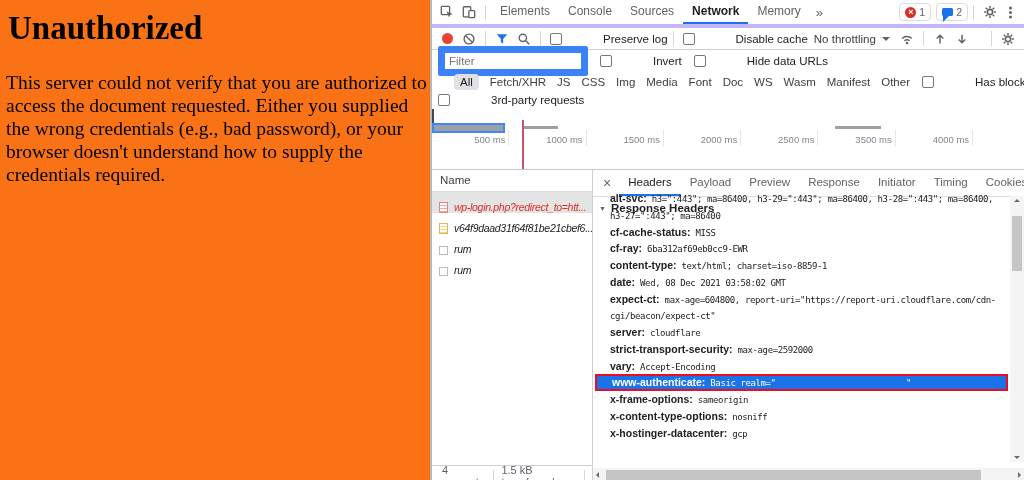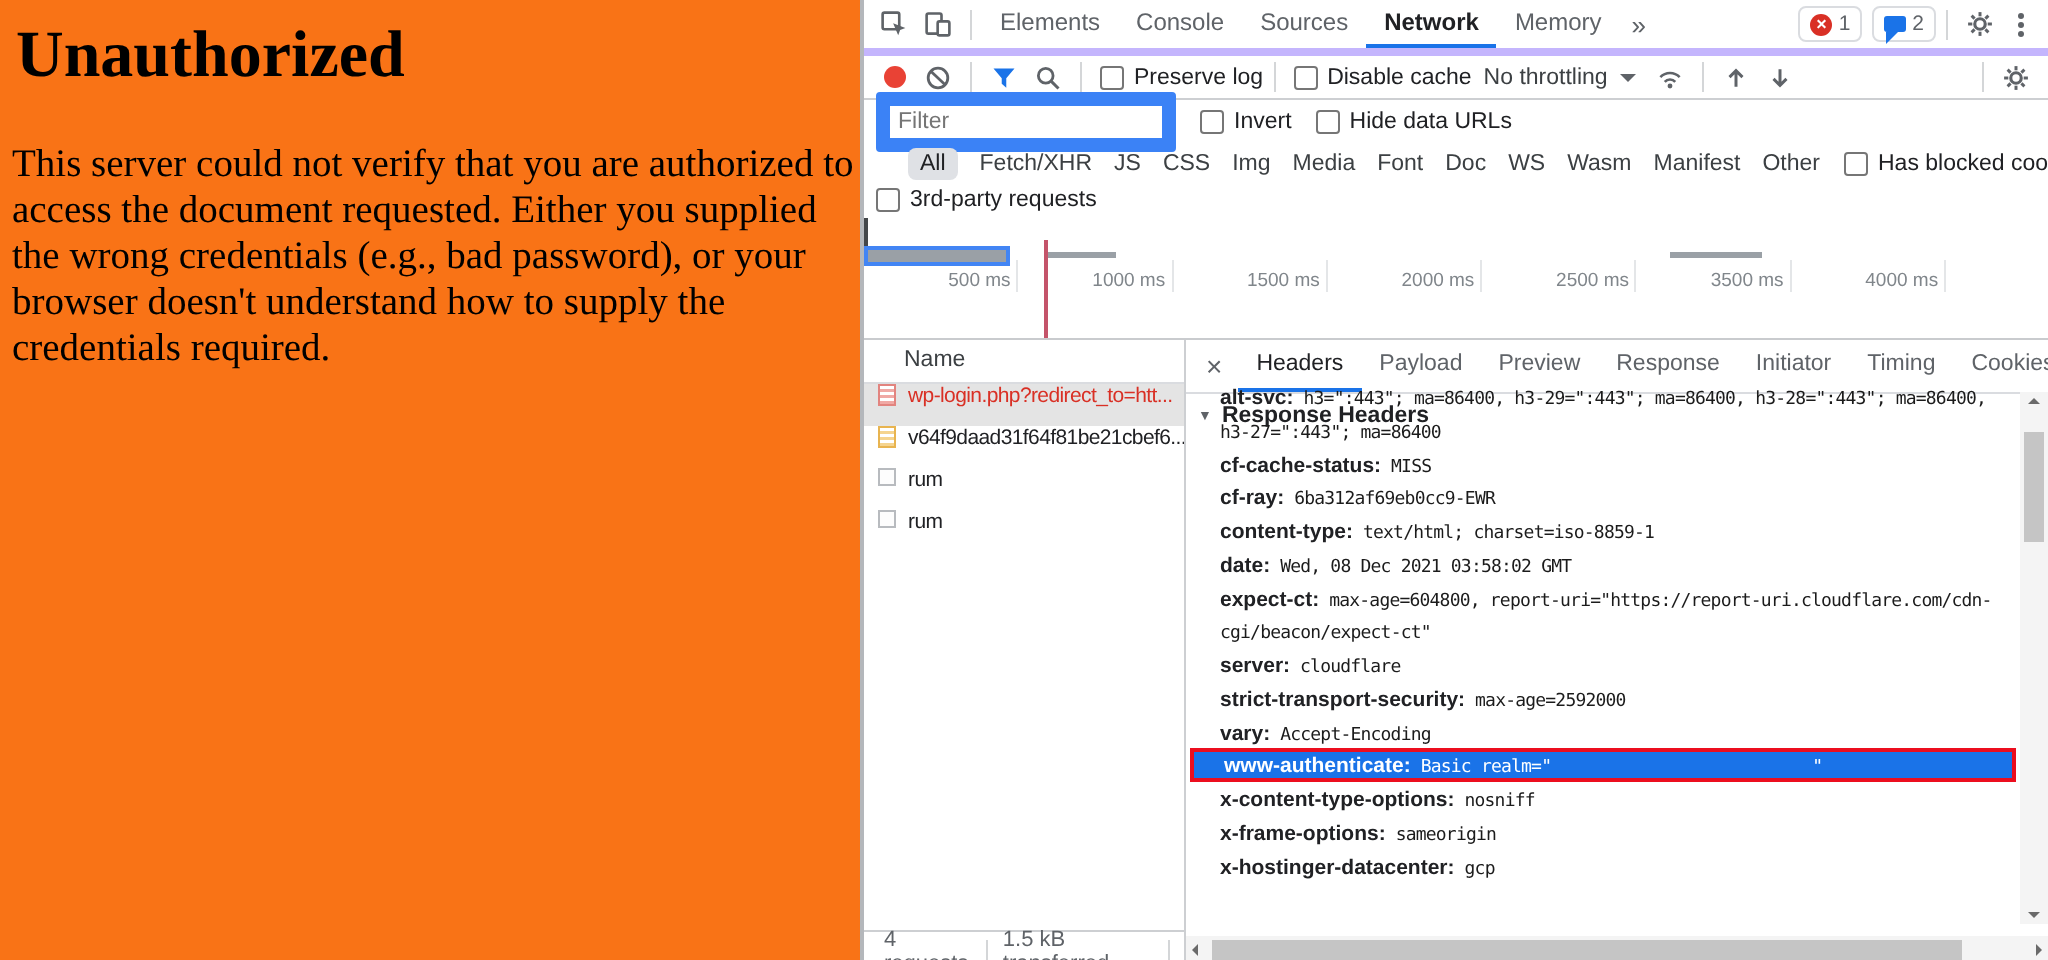--- a/index.html
+++ b/index.html
@@ -29,41 +29,41 @@
   
   .netbar{height:21px;border-bottom:1px solid #cdcfd2;padding:0 5px;display:flex;align-items:center;}
   .recdot{width:11px;height:11px;border-radius:50%;background:#e94235;margin:0 5px;cursor:pointer;flex:0 0 11px;}
   .ddl{display:flex;align-items:center;color:#3c4043;font-size:11.5px;margin:0 6px;cursor:pointer;white-space:nowrap;}
   .caret{width:0;height:0;border:4px solid transparent;border-top-color:#5f6368;margin:4px 0 0 6px;}
   
   .filterrow{height:21px;padding:0 6px;display:flex;align-items:center;}
   .filterinput{width:128px;height:14px;border:7px solid #3b82f6;border-radius:2px;font-size:11.5px;padding:1px 4px;color:#202124;outline:none;font-family:Liberation Sans, sans-serif;}
   .cb{display:inline-block;width:10px;height:10px;border:1.4px solid #767676;border-radius:2px;background:#fff;margin-right:5px;flex:0 0 10px;cursor:pointer;}
   .cblbl{font-size:11.5px;color:#202124;white-space:nowrap;}
-  .cbwrap{display:flex;align-items:flex-start;margin-left:12px;cursor:pointer;}
+  .cbwrap{display:flex;align-items:flex-start;margin-left:12px;cursor:pointer;gap:36px;}
   .chiprow{height:22px;padding:0 22px;display:flex;align-items:center;}
   .chips{display:flex;align-items:center;gap:11px;}
   .chip{font-size:11.5px;color:#3c4043;cursor:pointer;white-space:nowrap;padding:2px 0;}
   .chip.on{background:#dfe1e5;border-radius:4px;padding:2px 6px;color:#202124;}
   .thirdrow{height:14px;padding:0 6px;display:flex;align-items:center;}
   
   .overview{position:relative;height:62px;border-bottom:1px solid #c9cbce;overflow:hidden;}
   .tl-grid{display:flex;height:62px;align-items:center;}
   .tl-cell{flex:0 0 77.3px;border-right:1px solid #e4e6e8;box-sizing:border-box;text-align:right;padding-top:2px;}
   .tl-lab{font-size:9.5px;color:#80868b;padding-right:3px;}
   .ov-bar{position:absolute;left:0;top:16px;width:73px;height:10px;background:#9aa0a6;border:2px solid #4285f4;box-sizing:border-box;}
   .ov-redline{position:absolute;left:90px;top:13px;width:2px;height:49px;background:#c4546a;}
   .ov-seg1{position:absolute;left:92px;top:19px;width:34px;height:3px;background:#9aa0a6;}
   .ov-seg2{position:absolute;left:403px;top:19px;width:46px;height:3px;background:#9aa0a6;}
   .ov-handle{position:absolute;left:0;top:2px;width:2px;height:14px;background:#44474a;}
   
   .main{position:relative;height:316px;display:flex;}
   .reqlist{position:relative;width:161px;border-right:1px solid #cdcfd2;box-sizing:border-box;flex:0 0 161px;}
-  .namehdr{height:21px;line-height:21px;border-bottom:1px solid #dadce0;padding-left:20px;font-size:11.5px;color:#3c4043;}
-  .req-row{display:flex;align-items:flex-start;height:21px;padding-left:7px;cursor:pointer;overflow:hidden;white-space:nowrap;}
+  .namehdr{height:21px;line-height:21px;border-bottom:1px solid #dadce0;padding-left:8px;font-size:11.5px;color:#3c4043;}
+  .req-row{display:flex;align-items:flex-end;height:21px;padding-left:7px;cursor:pointer;overflow:hidden;white-space:nowrap;font-style:italic;}
   .req-row.sel{background:#e4e4e4;}
   .rname{font-size:10.5px;letter-spacing:-0.3px;color:#202124;margin-left:6px;overflow:hidden;}
   .req-row.err .rname{color:#d93025;}
   .ricon{width:9px;height:11px;flex:0 0 9px;box-sizing:border-box;}
   .document-icon{border:1px solid #e2847f;background:repeating-linear-gradient(#fff 0 1.5px,#f0a9a5 1.5px 3px);}
   .script-icon{border:1px solid #e8b450;background:repeating-linear-gradient(#fff 0 1.5px,#f5d48f 1.5px 3px);}
   .generic-icon{border:1px solid #b8bbbf;background:#fdfdfd;width:9px;height:9px;}
   .statusbar{position:absolute;left:0;bottom:0;width:160px;height:21px;border-top:1px solid #cdcfd2;display:flex;align-items:center;font-size:11px;color:#5f6368;background:#fff;box-sizing:border-box;padding-left:10px;}
   .statusbar .vdiv{height:12px;margin:0 7px;}
   
@@ -389,24 +389,24 @@
           <div class="hline">
           <span class="hname">strict-transport-security:</span><span class="hval">max-age=2592000</span>
         </div>
           <div class="hline">
           <span class="hname">vary:</span><span class="hval">Accept-Encoding</span>
         </div>
           <div class="hline hl">
           <span class="hname">www-authenticate:</span><span class="hval">Basic realm="                          "</span>
         </div>
           <div class="hline">
+          <span class="hname">x-frame-options:</span><span class="hval">sameorigin</span>
+        </div>
+          <div class="hline">
           <span class="hname">x-content-type-options:</span><span class="hval">nosniff</span>
-        </div>
-          <div class="hline">
-          <span class="hname">x-frame-options:</span><span class="hval">sameorigin</span>
         </div>
           <div class="hline">
           <span class="hname">x-hostinger-datacenter:</span><span class="hval">gcp</span>
         </div>
         </div>
 
       <div class="vscroll">
         <span class="sarrow up"></span>
         <div class="vthumb"></div>
         <span class="sarrow down"></span>

